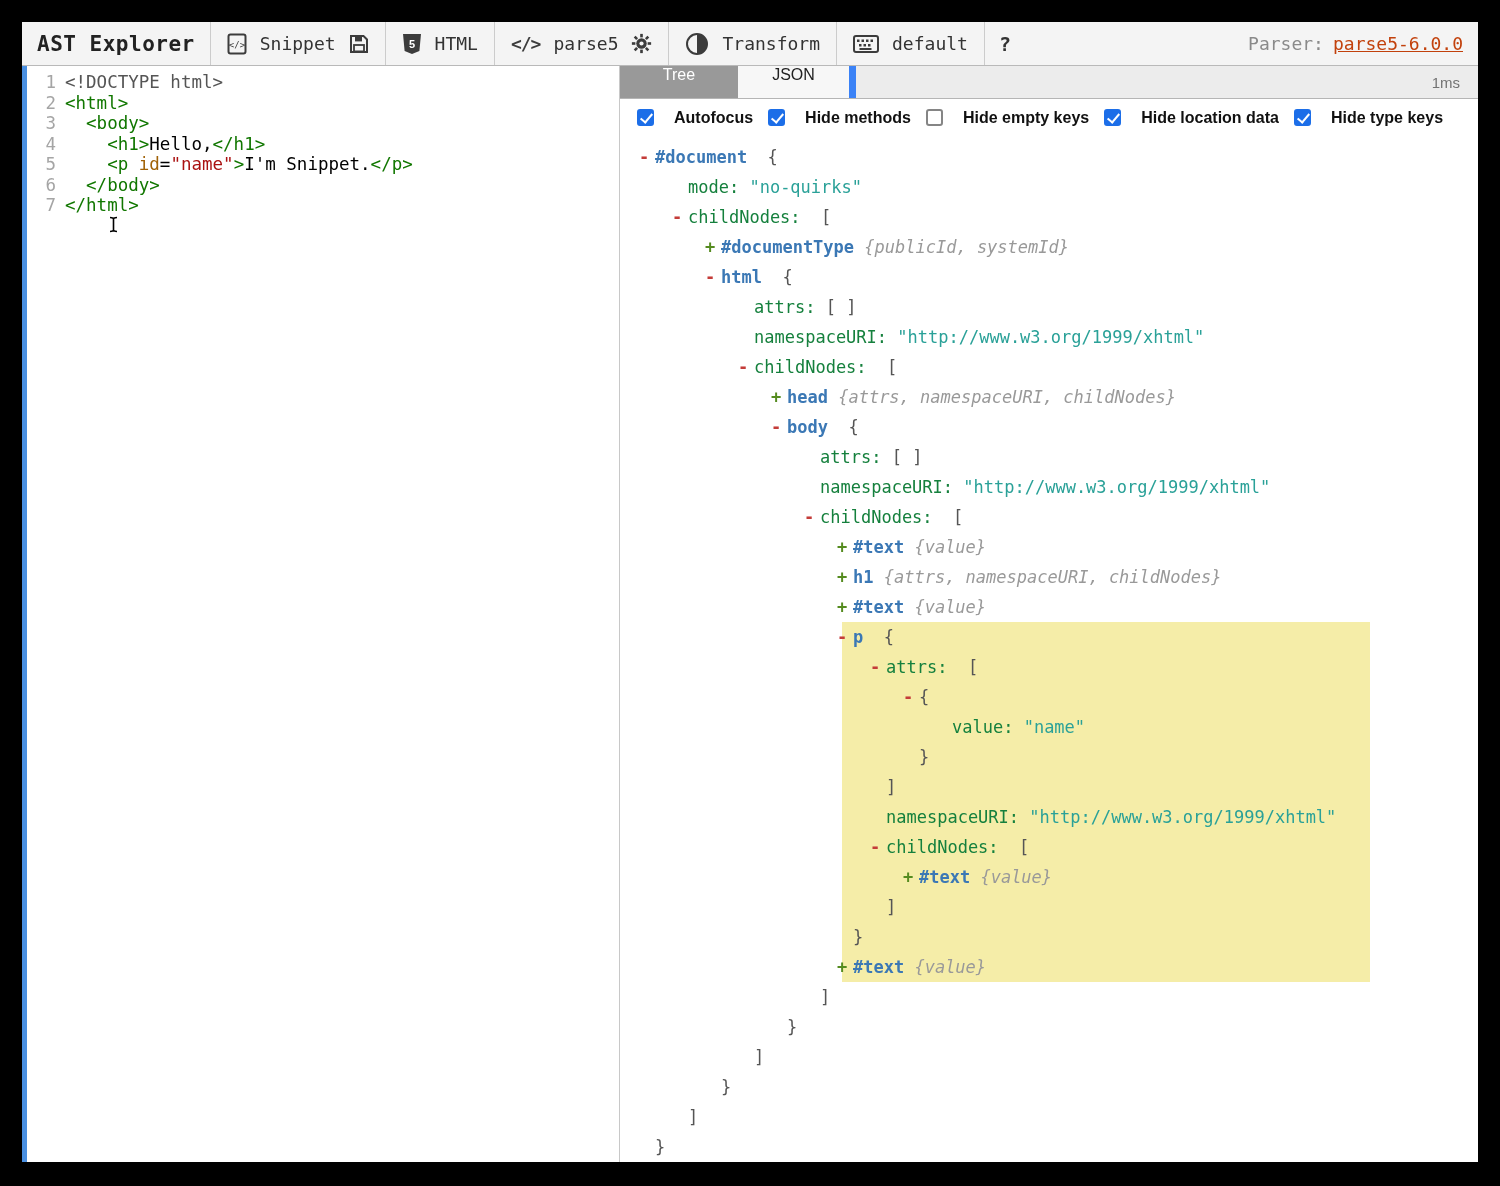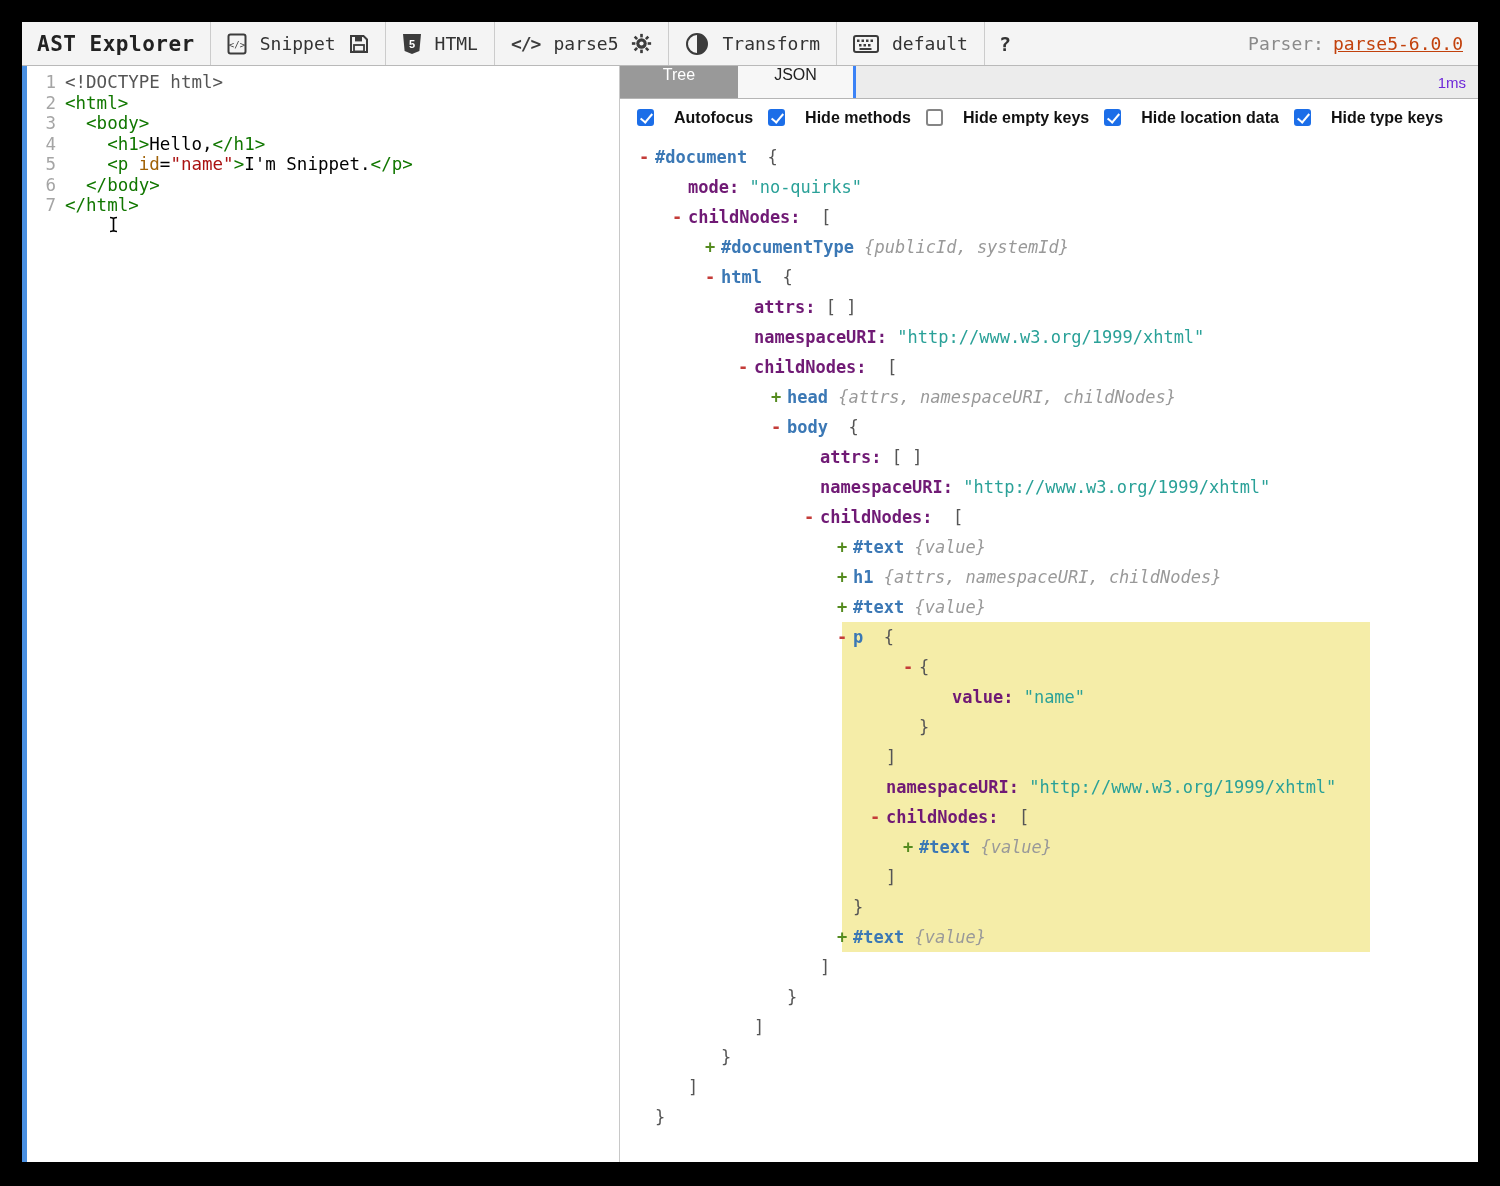--- a/index.html
+++ b/index.html
@@ -32,38 +32,38 @@
   .tok-attr{color:#a16207}
   .tok-str{color:#aa1111}
   .tok-pln{color:#000}
   .ibeam{position:absolute;left:86px;top:150px}
 
   
   .ast-pane{flex:1;display:flex;flex-direction:column;min-width:0;background:#fff}
   .tabbar{flex:0 0 33px;background:#ececec;border-bottom:1px solid #b5b5b5;display:flex;font-family:"Liberation Sans",sans-serif;font-size:16px}
   .tab{width:118px;display:flex;justify-content:center;cursor:pointer}
   .tab.active{background:#999;color:#fff}
-  .tab.inactive{background:#f7f7f7;color:#222;border-right:3px solid #3b82f6}
-  .timing{margin-left:auto;display:flex;align-items:center;padding-right:12px;color:#6d28d9;font-size:15px}
+  .tab.inactive{background:#f7f7f7;color:#222;border-right:7px solid #3b82f6}
+  .timing{margin-left:auto;display:flex;align-items:center;padding-right:18px;color:#737373;font-size:15px}
 
   .options{flex:0 0 37px;display:flex;align-items:center;gap:15px;padding-left:17px;font-family:"Liberation Sans",sans-serif;font-size:16px;font-weight:700;color:#111}
   .opt{display:flex;align-items:center;gap:20px;cursor:pointer;white-space:nowrap}
   .opt input{appearance:none;-webkit-appearance:none;width:17px;height:17px;border:2px solid #858585;border-radius:3px;background:#fff;position:relative;cursor:pointer;flex:0 0 17px}
   .opt input:checked{background:#1c6ee8;border-color:#1c6ee8}
   .opt input:checked::after{content:"";position:absolute;left:4px;top:0;width:5px;height:10px;border:solid #fff;border-width:0 2.5px 2.5px 0;transform:rotate(40deg)}
 
   .tree{flex:1;overflow:hidden;padding:6px 10px 0 19px;font-size:17px;position:relative}
   .tline{line-height:30px;white-space:pre;position:relative}
   .tline.hl::before{content:"";position:absolute;left:203px;right:98px;top:0;bottom:0;background:#f5eda8;z-index:0}
   .tline>span{position:relative;z-index:1}
   .exp{display:inline-block;width:16px;margin-left:-16px;font-weight:bold;cursor:pointer}
   .exp.minus{color:#c43c39}
   .exp.plus{color:#558b1f}
   .tk-node{color:#3b78b5;font-weight:bold}
-  .tk-key{color:#701a75;font-weight:bold}
+  .tk-key{color:#15803d;font-weight:normal}
   .tk-str{color:#2aa198}
   .tk-brk{color:#555}
   .tk-meta{color:#999;font-style:italic}
 </style>
 </head>
 <body>
 
 <div class="window">
 
   <header class="toolbar">
@@ -227,20 +227,21 @@
           <div class="tline" style="padding-left: 115px;"><span class="exp minus">-</span><span class="tk-key">childNodes:</span><span class="tk-brk">  [</span></div>
           <div class="tline" style="padding-left: 148px;"><span class="exp plus">+</span><span class="tk-node">head</span><span class="tk-meta"> {attrs, namespaceURI, childNodes}</span></div>
           <div class="tline" style="padding-left: 148px;"><span class="exp minus">-</span><span class="tk-node">body</span><span class="tk-brk">  {</span></div>
           <div class="tline" style="padding-left: 181px;"><span class="tk-key">attrs:</span><span class="tk-brk"> [ ]</span></div>
           <div class="tline" style="padding-left: 181px;"><span class="tk-key">namespaceURI:</span><span class="tk-str"> "http://www.w3.org/1999/xhtml"</span></div>
           <div class="tline" style="padding-left: 181px;"><span class="exp minus">-</span><span class="tk-key">childNodes:</span><span class="tk-brk">  [</span></div>
           <div class="tline" style="padding-left: 214px;"><span class="exp plus">+</span><span class="tk-node">#text</span><span class="tk-meta"> {value}</span></div>
           <div class="tline" style="padding-left: 214px;"><span class="exp plus">+</span><span class="tk-node">h1</span><span class="tk-meta"> {attrs, namespaceURI, childNodes}</span></div>
           <div class="tline" style="padding-left: 214px;"><span class="exp plus">+</span><span class="tk-node">#text</span><span class="tk-meta"> {value}</span></div>
           <div class="tline hl" style="padding-left: 214px;"><span class="exp minus">-</span><span class="tk-node">p</span><span class="tk-brk">  {</span></div>
+          <div class="tline hl" style="padding-left: 247px;"><span class="exp minus">-</span><span class="tk-key">attrs:</span><span class="tk-brk">  [</span></div>
           <div class="tline hl" style="padding-left: 280px;"><span class="exp minus">-</span><span class="tk-brk">{</span></div>
           <div class="tline hl" style="padding-left: 313px;"><span class="tk-key">value:</span><span class="tk-str"> "name"</span></div>
           <div class="tline hl" style="padding-left: 280px;"><span class="tk-brk">}</span></div>
           <div class="tline hl" style="padding-left: 247px;"><span class="tk-brk">]</span></div>
           <div class="tline hl" style="padding-left: 247px;"><span class="tk-key">namespaceURI:</span><span class="tk-str"> "http://www.w3.org/1999/xhtml"</span></div>
           <div class="tline hl" style="padding-left: 247px;"><span class="exp minus">-</span><span class="tk-key">childNodes:</span><span class="tk-brk">  [</span></div>
           <div class="tline hl" style="padding-left: 280px;"><span class="exp plus">+</span><span class="tk-node">#text</span><span class="tk-meta"> {value}</span></div>
           <div class="tline hl" style="padding-left: 247px;"><span class="tk-brk">]</span></div>
           <div class="tline hl" style="padding-left: 214px;"><span class="tk-brk">}</span></div>
           <div class="tline hl" style="padding-left: 214px;"><span class="exp plus">+</span><span class="tk-node">#text</span><span class="tk-meta"> {value}</span></div>

